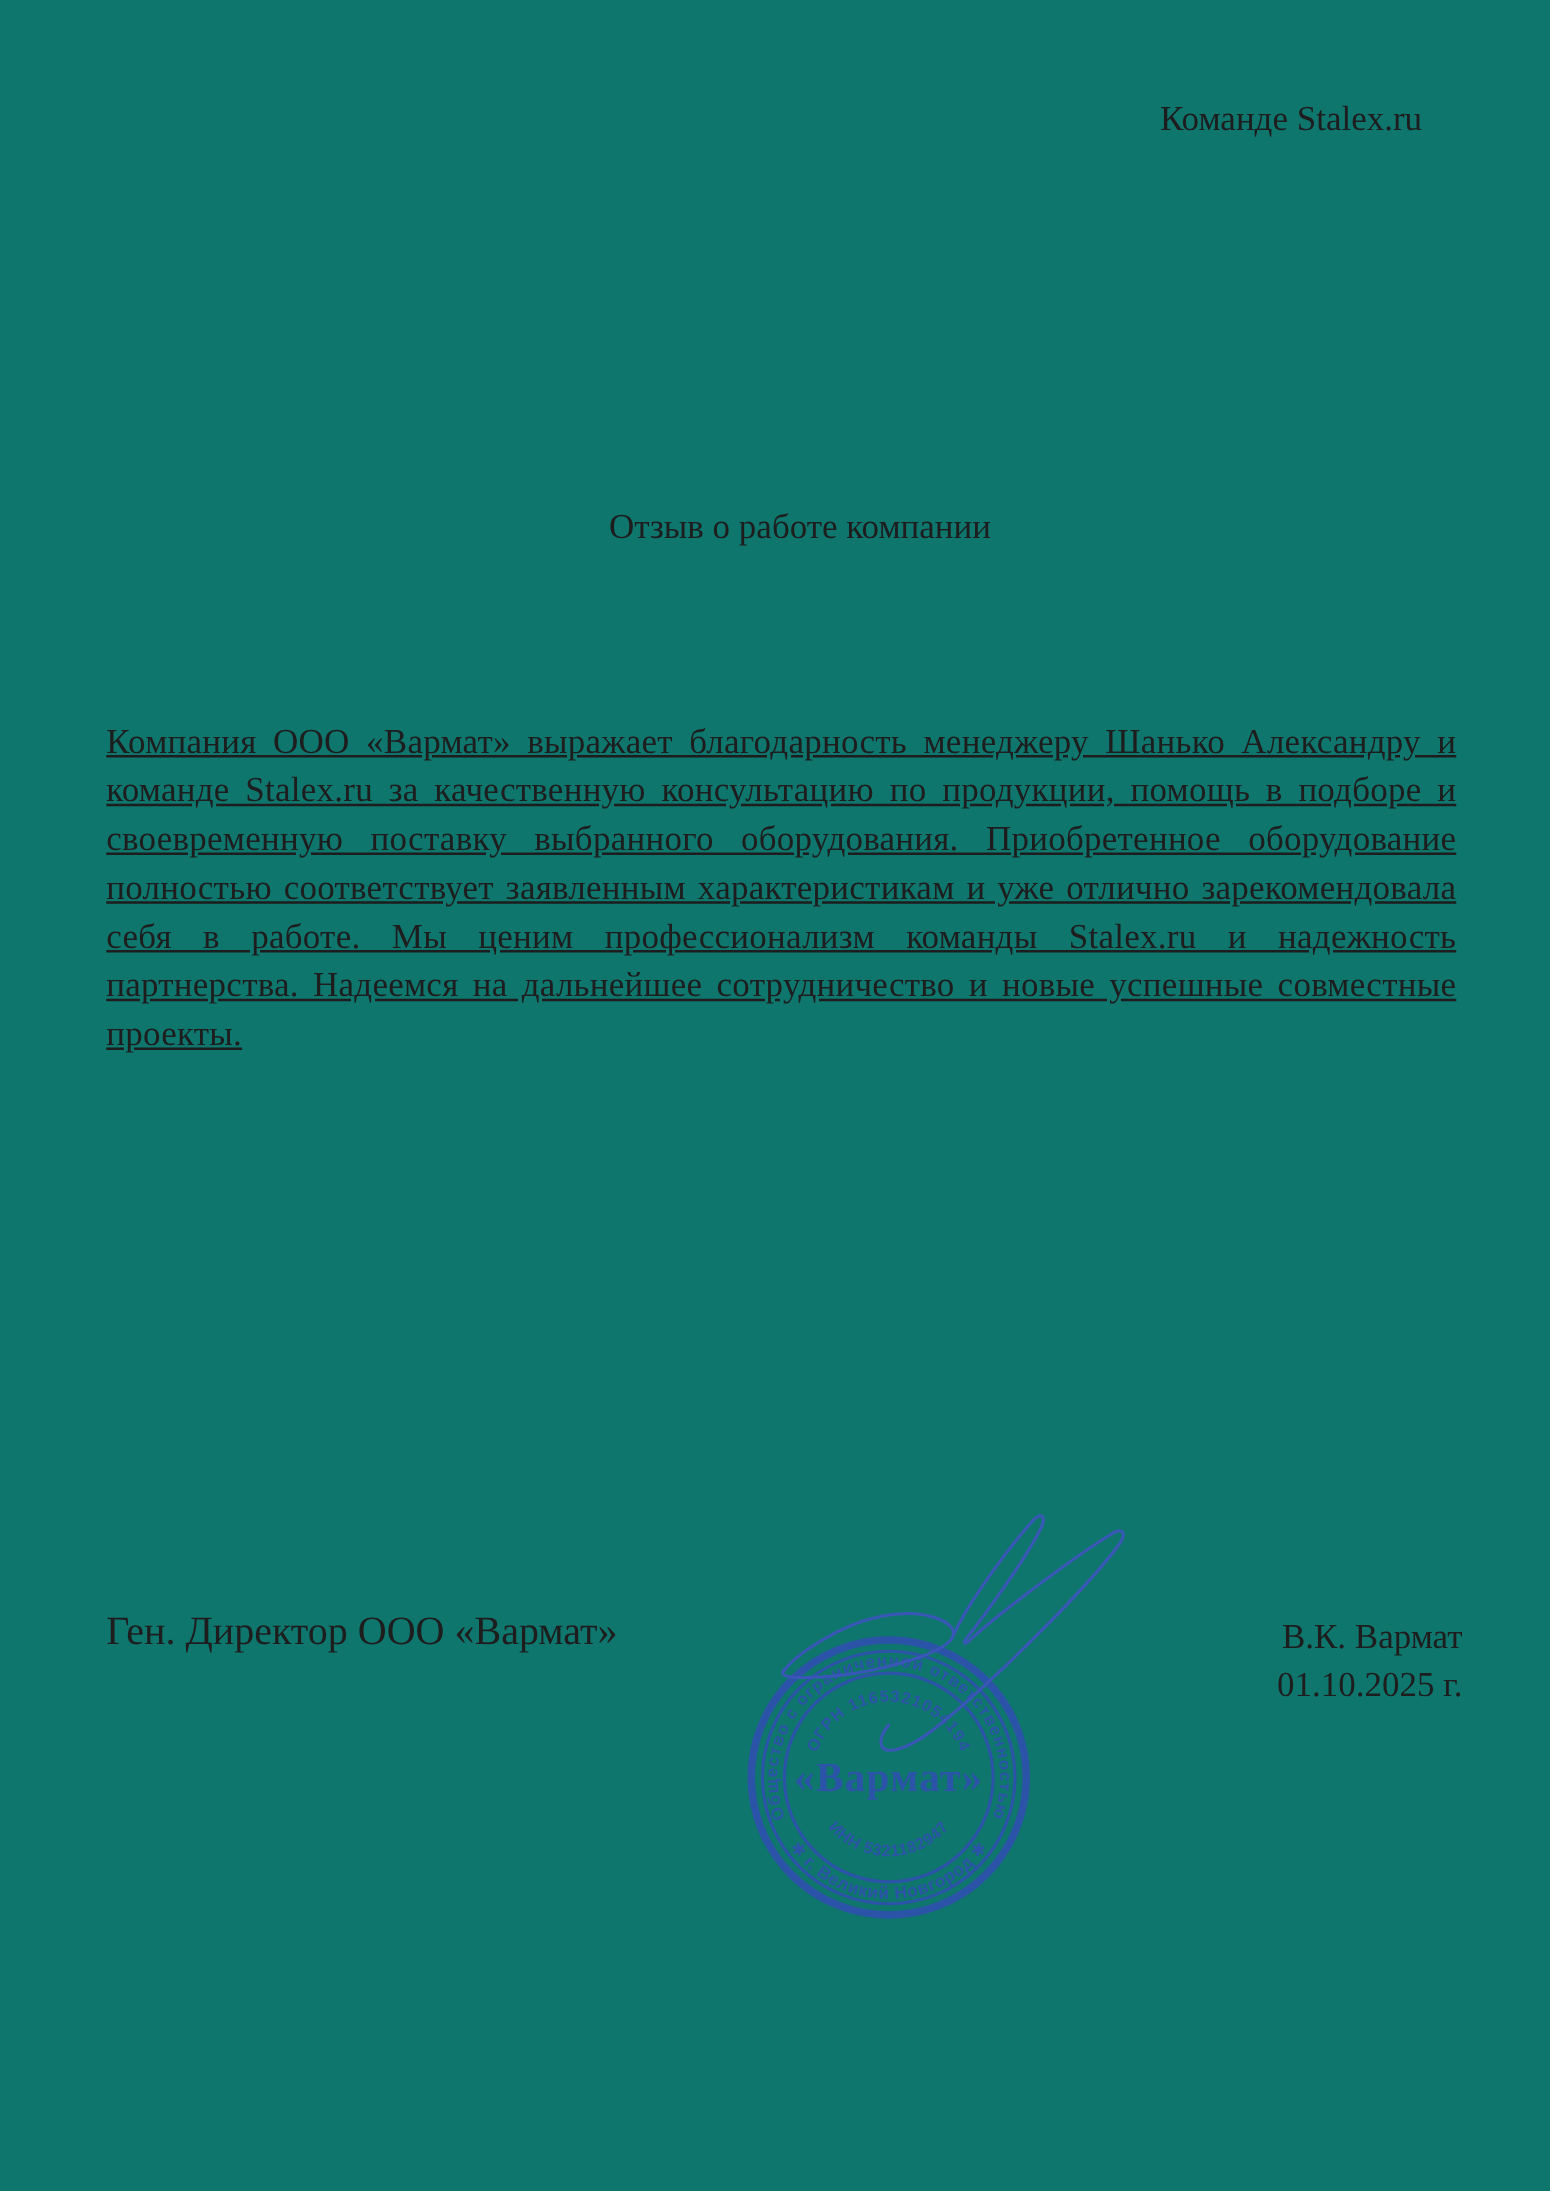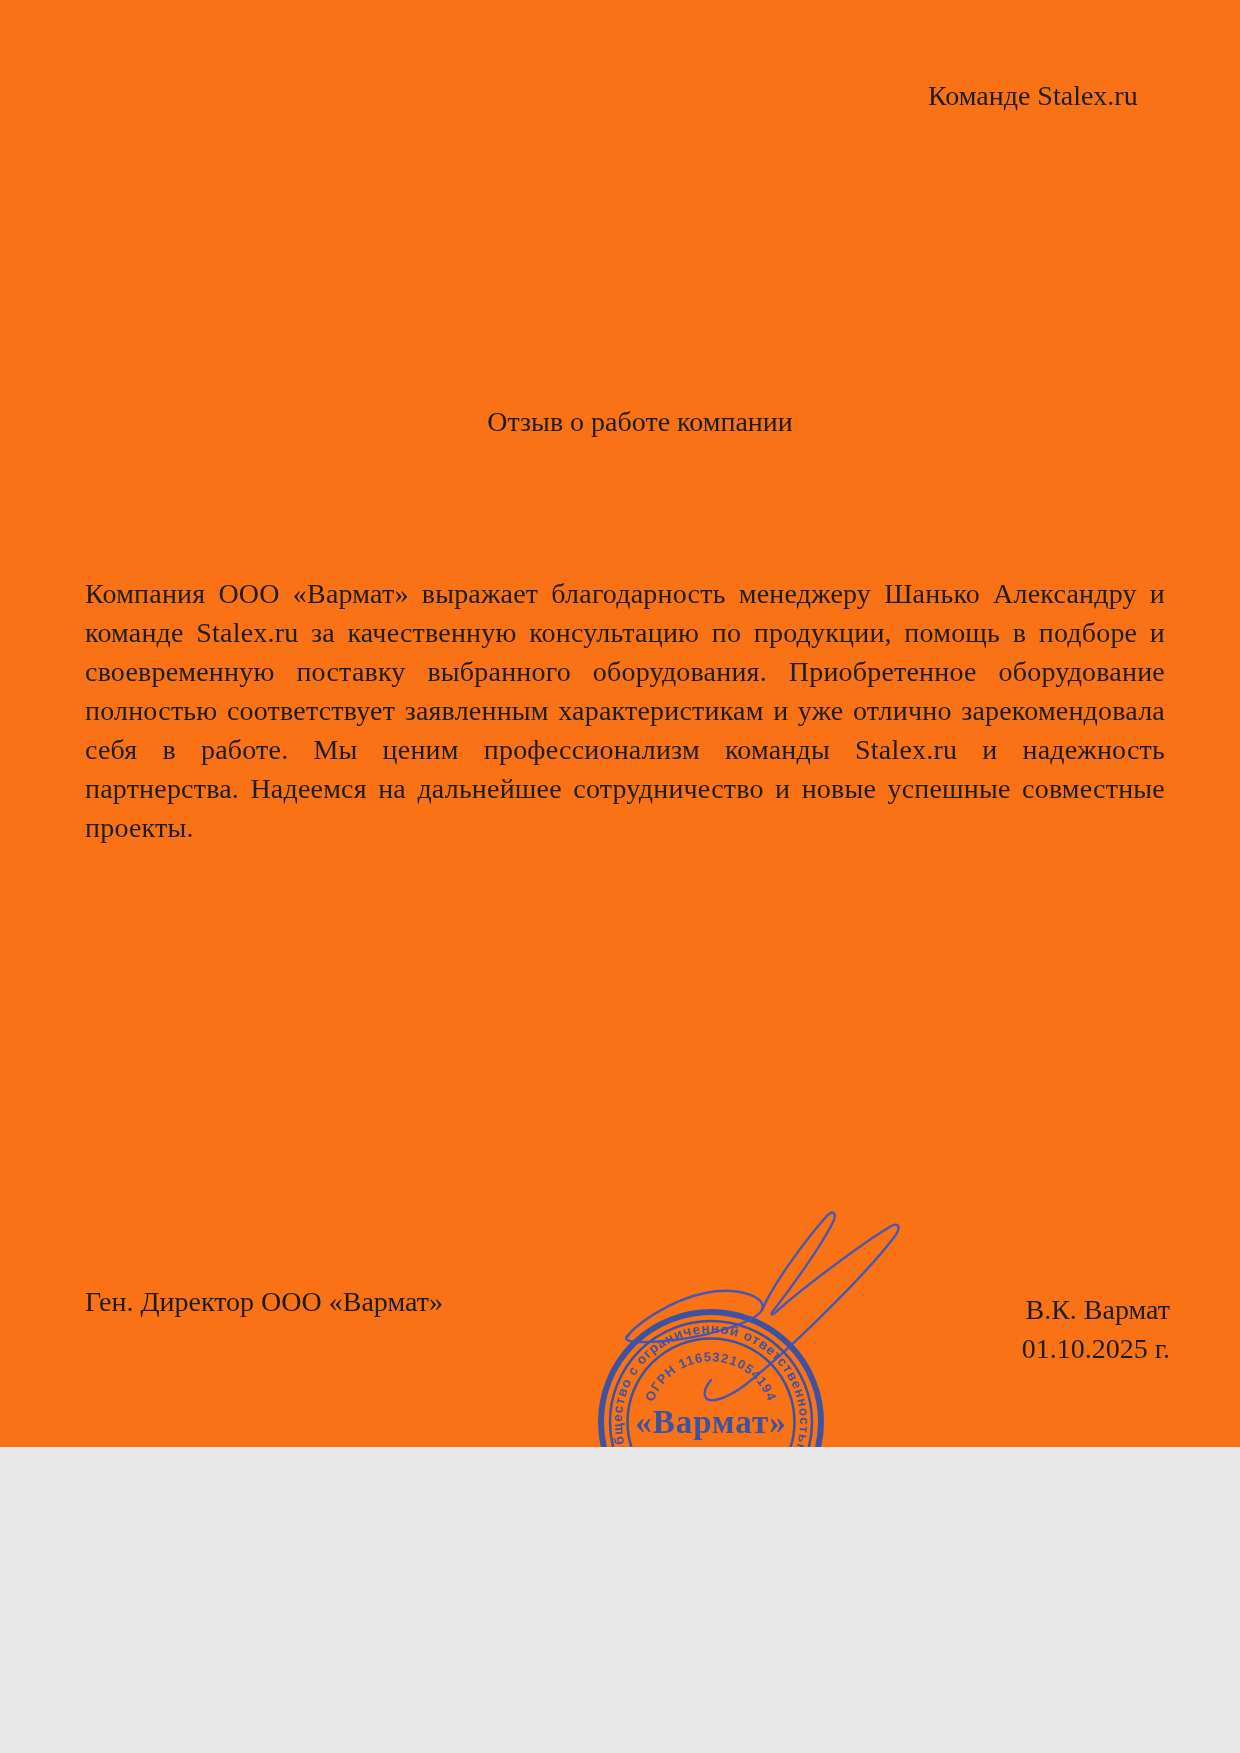--- a/index.html
+++ b/index.html
@@ -1,41 +1,42 @@
 <!DOCTYPE html>
 <html><head>
 <meta charset="utf-8">
 <style>
   html,body{margin:0;padding:0;background:#e8e8e8;}
   .page{
     position:relative;
-    width:1240px;height:1447px;
+    width:1240px;height:1753px;
     margin:0 auto;
-    background:#f97316;
+    background:#0f766e;
     font-family:"Liberation Serif","DejaVu Serif",serif;
     color:#1d1d1d;
     overflow:hidden;
   }
   .recipient{
     position:absolute;left:928px;top:80px;
     font-size:28px;white-space:nowrap;
   }
   .title{
     position:absolute;left:20px;top:406px;width:1240px;
     text-align:center;font-size:28px;
   }
   .body-text{
     position:absolute;left:85px;top:574px;width:1080px;
     font-size:28px;line-height:39px;
     text-align:justify;margin:0;
     letter-spacing:0.2px;
+    text-decoration:underline;
   }
   .role{
     position:absolute;left:85px;top:1286px;
-    font-size:28px;white-space:nowrap;
+    font-size:32px;white-space:nowrap;
   }
   .sign-block{
     position:absolute;right:70px;top:1290px;
     text-align:right;font-size:28px;line-height:39px;
   }
   .stamp-svg{
     position:absolute;left:591px;top:1302px;width:240px;height:240px;
     opacity:0.92;
   }
   .stamp-ring-text{

